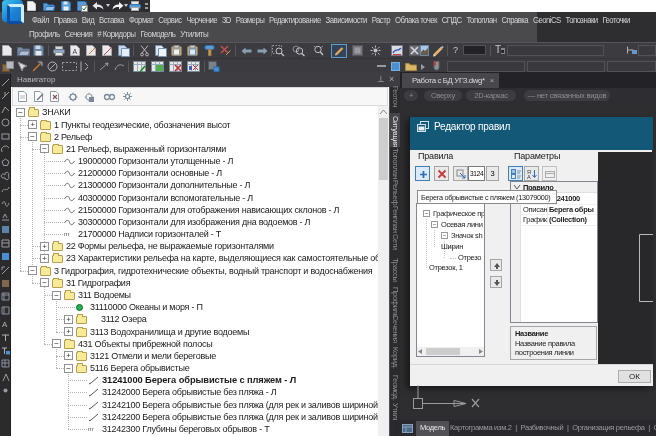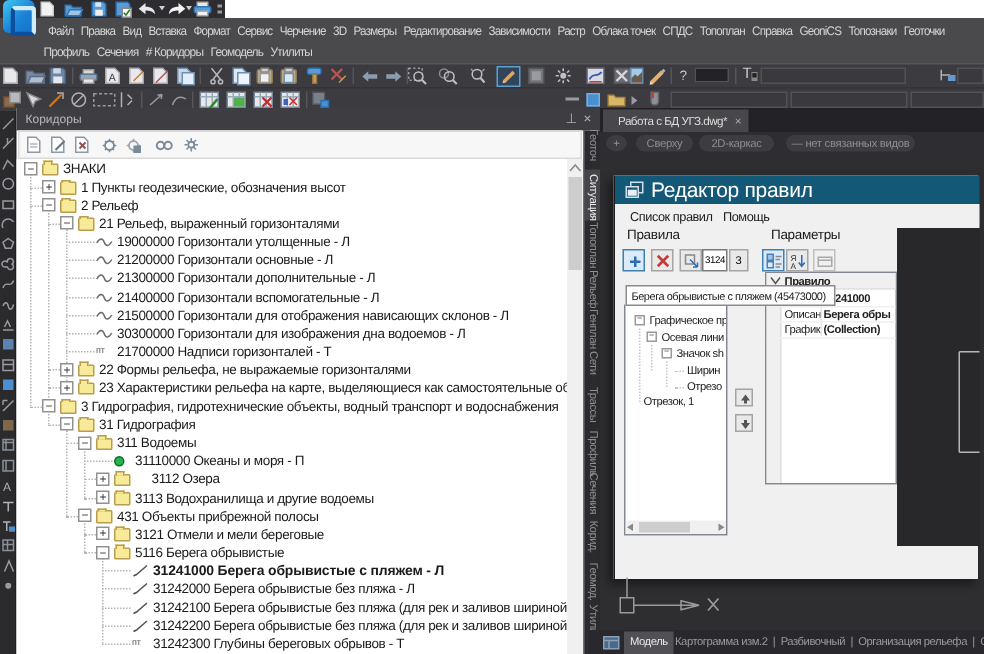--- a/index.html
+++ b/index.html
@@ -1,20 +1,20 @@
 <!DOCTYPE html>
 <html><head><meta charset="utf-8"><style>
 *{margin:0;padding:0;box-sizing:border-box;font-family:"Liberation Sans",sans-serif}
 html,body{width:656px;height:436px;overflow:hidden;background:#2e2e31}
 #app{position:absolute;left:0;top:0;width:656px;height:436px;overflow:hidden}
 .ab{position:absolute}
 #titlewhite{left:150px;top:0;width:506px;height:12px;background:#fff}
 #titletext{left:352px;top:0;width:304px;height:12px;font-size:9px;line-height:12px;color:#222;letter-spacing:-0.2px}
 #qat{left:0;top:0;width:150px;height:12px;background:#2d2d31}
-#menubar{left:0;top:12px;width:656px;height:30px;background:#4a4a4d}
+#menubar{left:0;top:12px;width:537px;height:30px;background:#4a4a4d}
 .m1{position:absolute;top:0;height:16px;line-height:17px;font-size:8.3px;color:#d4d4d4;white-space:nowrap;letter-spacing:-0.58px;transform:scaleX(0.938);transform-origin:0 0}
 .m2{position:absolute;top:15px;height:14px;line-height:14px;font-size:8.3px;color:#d4d4d4;white-space:nowrap;letter-spacing:-0.58px;transform:scaleX(0.96);transform-origin:0 0}
 #logo{left:2px;top:0;width:21px;height:22px;background:linear-gradient(135deg,#41c8f2 0%,#1b83d6 55%,#1470c8 100%);border-radius:4px;z-index:5}
 #logo:before{content:"";position:absolute;left:5px;top:4px;width:11px;height:14px;border:3px solid #0d4f9e;border-radius:3px;border-top-color:#cdeef9;border-right-color:#cdeef9}
 #toolbar1{left:0;top:42px;width:656px;height:16px;background:#3b3b40;border-top:1px solid #55555a}
 #toolbar2{left:0;top:58px;width:656px;height:16px;background:#3b3b40;border-top:1px solid #333338}
 #lstrip{left:0;top:74px;width:11px;height:362px;background:#2b2b2e;border-right:1px solid #1f1f22}
 #navpanel{left:11px;top:72px;width:389px;height:364px;background:#fff}
 #navhead{left:11px;top:72px;width:389px;height:15px;background:#3e3e42;color:#b8b8b8;font-size:8px;line-height:15px}
 #navtools{left:12px;top:87px;width:376px;height:19px;background:#f7f7f7;border:1px solid #d9d9d9}
@@ -29,21 +29,21 @@
 #scrollv .th{position:absolute;left:1px;top:12px;width:9px;height:62px;background:#cdcdcd}
 #navtabs{left:389px;top:87px;width:12px;height:349px;background:#2b2b2e;border-left:1px solid #505055}
 .vtab{position:absolute;left:10px;color:#8f8f94;font-size:7.5px;white-space:nowrap;transform-origin:0 0;transform:rotate(90deg);letter-spacing:-0.3px}
 #tabbar{left:400px;top:72px;width:256px;height:16px;background:#232327}
 #dtab{left:402px;top:73px;width:97px;height:15px;background:#47474c;color:#dcdcdc;font-size:7.8px;line-height:15px;letter-spacing:-0.35px}
 #crumbs{left:400px;top:88px;width:256px;height:16px;background:#2e2e32}
 .pill{position:absolute;top:2px;height:11px;background:#3c3c41;border-radius:6px;color:#8e8e93;font-size:7.5px;line-height:11px;text-align:center;letter-spacing:-0.2px}
 #canvas{left:400px;top:104px;width:256px;height:316px;background:#2e2e31}
 #statusbar{left:393px;top:420px;width:263px;height:16px;background:#29292d;color:#9a9a9f;font-size:7.5px;line-height:16px;letter-spacing:-0.3px;white-space:nowrap}
 #dlg{left:409px;top:117px;width:243px;height:269px;background:#f0f0f0;border-left:1px solid #1c1c1e;box-shadow:-3px 3px 6px rgba(0,0,0,.45)}
-#dlgtitle{left:0;top:0;width:243px;height:33px;background:#145877;color:#fff;font-size:14px;line-height:19px;letter-spacing:-0.2px}
+#dlgtitle{left:0;top:0;width:243px;height:33px;background:#145877;color:#fff;font-size:10px;line-height:19px;letter-spacing:-0.2px}
 #dlgmenu{left:0;top:19px;width:243px;height:16px;background:#f0f0f0;color:#1a1a1a;font-size:8.5px;line-height:16px;letter-spacing:-0.3px}
 #preview{left:188px;top:35px;width:55px;height:212px;background:#28282a}
 .lbl{position:absolute;color:#1a1a1a;font-size:9px;letter-spacing:-0.2px}
 .btn{position:absolute;background:#e9e9e9;border:1px solid #a5a5a5}
 .bsel{background:#dcebfc;border:1px solid #3f80b0}
 #dtree{left:6px;top:86px;width:69px;height:154px;background:#fff;border:1px solid #828790;font-size:7.5px;color:#222;overflow:hidden}
 .dt{position:absolute;white-space:nowrap;letter-spacing:-0.3px}
 .dexp{position:absolute;width:7px;height:7px;background:#fff;border:1px solid #999;font-size:6px;line-height:5px;text-align:center;color:#333;z-index:2}
 #dgrid{left:100px;top:64px;width:88px;height:142px;background:#fff;border:1px solid #828790;overflow:hidden;font-size:7.5px;color:#222}
 #ddesc{left:100px;top:209px;width:87px;height:34px;background:#f0f0f0;border:1px solid #a5a5a5;font-size:7.5px;color:#222;letter-spacing:-0.3px}
@@ -363,21 +363,21 @@
         <path d="M1 1 h7 v7 h-7 z M1 4 h7 M4 1 v7" fill="none" stroke="#88909a"></path>
       </svg>
 <svg style="left:1px;top:298.8px" width="9" height="9">
         <path d="M2 8 L5 1 L8 8" fill="none" stroke="#9a9aa2"></path>
       </svg>
 <svg style="left:1px;top:312.2px" width="9" height="9">
         <circle cx="4.5" cy="4.5" r="2" fill="#9a9aa2"></circle>
       </svg>
 </div>
 <div class="ab" id="navpanel"></div>
-<div class="ab" id="navhead"><span style="margin-left:6px">Коридоры</span><span style="position:absolute;left:366px;top:0;color:#b0b0b0;font-size:9px">⊥</span><span style="position:absolute;left:378px;top:0;color:#b0b0b0;font-size:9px">×</span></div>
+<div class="ab" id="navhead"><span style="margin-left:6px">Навигатор</span><span style="position:absolute;left:366px;top:0;color:#b0b0b0;font-size:9px">⊥</span><span style="position:absolute;left:378px;top:0;color:#b0b0b0;font-size:9px">×</span></div>
 <div class="ab" id="navtools">
 <svg style="left:5px;top:3px" width="11" height="12">
         <path d="M0.5 0.5 H6 L8.5 3 V10.5 H0.5 Z" fill="#fff" stroke="#8a98a8"></path>
         <path d="M2 5 h5 M2 7 h5" stroke="#b0b8c0"></path>
       </svg>
 <svg style="left:21px;top:3px" width="11" height="12">
         <path d="M0.5 0.5 H6 L8.5 3 V10.5 H0.5 Z" fill="#fff" stroke="#8a98a8"></path>
         <path d="M3 9 L9 3" stroke="#6a7585" stroke-width="1.4"></path>
       </svg>
 <svg style="left:37px;top:3px" width="11" height="12">
@@ -454,21 +454,21 @@
         <svg style="left:53px;top:3px" width="11" height="7">
           <path d="M0.5 4 C2.5 0.5 4.5 0.5 5.5 3.5 C6.5 6.5 8.5 6.5 10.5 3" stroke="#6a6a6a" fill="none"></path>
         </svg>
         <span style="position:absolute;left:67px">21300000 Горизонтали дополнительные - Л</span>
       </div>
 <div class="tr" style="top:85.6px">
         <span class="stub" style="left:33px;top:6px;width:19px"></span>
         <svg style="left:53px;top:3px" width="11" height="7">
           <path d="M0.5 4 C2.5 0.5 4.5 0.5 5.5 3.5 C6.5 6.5 8.5 6.5 10.5 3" stroke="#6a6a6a" fill="none"></path>
         </svg>
-        <span style="position:absolute;left:67px">21400000 Горизонтали вспомогательные - Л</span>
+        <span style="position:absolute;left:67px">40300000 Горизонтали вспомогательные - Л</span>
       </div>
 <div class="tr" style="top:97.8px">
         <span class="stub" style="left:33px;top:6px;width:19px"></span>
         <svg style="left:53px;top:3px" width="11" height="7">
           <path d="M0.5 4 C2.5 0.5 4.5 0.5 5.5 3.5 C6.5 6.5 8.5 6.5 10.5 3" stroke="#6a6a6a" fill="none"></path>
         </svg>
         <span style="position:absolute;left:67px">21500000 Горизонтали для отображения нависающих склонов - Л</span>
       </div>
 <div class="tr" style="top:109.9px">
         <span class="stub" style="left:33px;top:6px;width:19px"></span>
@@ -629,24 +629,20 @@
       </svg>
       <span style="position:absolute;left:23px;top:1px;height:26px;line-height:14px;background:#505055;color:#e8e8e8;padding:0 4px">Модель</span>
       <span style="position:absolute;left:57px">Картограмма изм.2&nbsp;&nbsp;|&nbsp;&nbsp;Разбивочный&nbsp;&nbsp;|&nbsp;&nbsp;Организация рельефа&nbsp;&nbsp;|&nbsp;&nbsp;Сет</span>
     </div>
 <div class="ab" id="dlg">
 <div class="ab" id="dlgtitle"><svg style="left:7px;top:4px" width="12" height="11">
           <rect x="3.5" y="0.5" width="8" height="7" fill="none" stroke="#cfe0ea"></rect>
           <rect x="0.5" y="3.5" width="8" height="7" fill="#145877" stroke="#cfe0ea"></rect>
           <rect x="1.5" y="5.5" width="6" height="4" fill="#e8f0f5"></rect>
         </svg><span style="margin-left:24px">Редактор правил</span></div>
-<div class="ab" id="dlgmenu">
-        <span style="position:absolute;left:10px">Список правил</span>
-        <span style="position:absolute;left:72px">Помощь</span>
-      </div>
 <div class="ab" id="preview">
         <svg style="left:0;top:0" width="55" height="212">
           <path d="M41.5 82.5 H55 M41.5 149.5 H55 M41.5 82.5 V149.5" fill="none" stroke="#b8b8b8"></path>
         </svg>
       </div>
 <div class="lbl" style="left:8px;top:34px">Правила</div>
 <div class="lbl" style="left:104px;top:34px">Параметры</div>
 <div class="btn bsel" style="left:5px;top:49px;width:15px;height:15px">
         <svg style="left:3.5px;top:3.5px" width="7" height="7">
           <path d="M3.5 0 v7 M0 3.5 h7" stroke="#2a6cb8" stroke-width="1.7"></path>
@@ -689,21 +685,21 @@
 <div class="cline" style="left:9px;top:15px;height:49px;border-color:#c5c5c5"></div>
 <div class="cline" style="left:17px;top:26px;height:17px;border-color:#c5c5c5"></div>
 <div class="cline" style="left:27px;top:37px;height:17px;border-color:#c5c5c5"></div>
 <div class="dexp" style="left:6px;top:5.5px">−</div>
 <div class="dt" style="left:16px;top:4.5px">Графическое пр</div>
 <div class="dexp" style="left:14px;top:17.0px">−</div>
 <div class="dt" style="left:24px;top:16.0px">Осевая лини</div>
 <div class="dexp" style="left:24px;top:28.0px">−</div>
 <div class="dt" style="left:34px;top:27.0px">Значок sh</div>
 <div class="stub" style="left:33px;top:43.0px;width:6px;border-color:#c5c5c5"></div>
-<div class="dt" style="left:41px;top:38.0px">Ширин</div>
+<div class="dt" style="left:24px;top:38.0px">Ширин</div>
 <div class="stub" style="left:33px;top:53.6px;width:6px;border-color:#c5c5c5"></div>
 <div class="dt" style="left:41px;top:48.6px">Отрезо</div>
 <div class="stub" style="left:22px;top:64.0px;width:6px;border-color:#c5c5c5"></div>
 <div class="dt" style="left:12px;top:59.0px">Отрезок, 1</div>
 <div style="position:absolute;left:0;bottom:0;width:67px;height:9px;background:#f0f0f0">
           <svg style="left:1px;top:2px" width="5" height="5">
             <path d="M4 0 L0 2.5 L4 5" fill="#888"></path>
           </svg>
           <svg style="right:1px;top:2px" width="5" height="5">
             <path d="M1 0 L5 2.5 L1 5" fill="#888"></path>
@@ -732,14 +728,22 @@
 <div style="position:absolute;left:36px;top:11px;width:1px;height:31px;background:#e8e8e8"></div>
 <b style="position:absolute;left:38px;top:12px;letter-spacing:-0.3px">31241000</b>
 <span style="position:absolute;left:12px;top:22.5px;width:24px;overflow:hidden;letter-spacing:-0.3px">Описани</span>
 <b style="position:absolute;left:38px;top:22.5px;width:50px;overflow:hidden;white-space:nowrap;letter-spacing:-0.3px">Берега обры</b>
 <span style="position:absolute;left:12px;top:33px;width:24px;overflow:hidden;letter-spacing:-0.3px">График..</span>
 <b style="position:absolute;left:38px;top:33px;letter-spacing:-0.3px">(Collection)</b>
 <div style="position:absolute;left:0;top:21.5px;width:88px;height:1px;background:#f0f0f0"></div>
 <div style="position:absolute;left:0;top:32px;width:88px;height:1px;background:#f0f0f0"></div>
 <div style="position:absolute;left:0;top:42.5px;width:88px;height:1px;background:#f0f0f0"></div>
 </div>
-<div class="ab" id="namefield"><span style="margin-left:3px">Берега обрывистые с пляжем (45473000)</span></div>
+<div class="ab" id="ddesc">
+        <b style="position:absolute;left:4px;top:2px">Название</b>
+        <span style="position:absolute;left:4px;top:12px">Название правила</span>
+        <span style="position:absolute;left:4px;top:21px">построения линии</span>
+      </div>
+<div class="ab" id="namefield"><span style="margin-left:3px">Берега обрывистые с пляжем (13079000)</span></div>
+<div class="ab" id="dfoot">
+        <div id="okbtn">ОК</div>
+      </div>
 </div>
 </div>
 </body></html>

